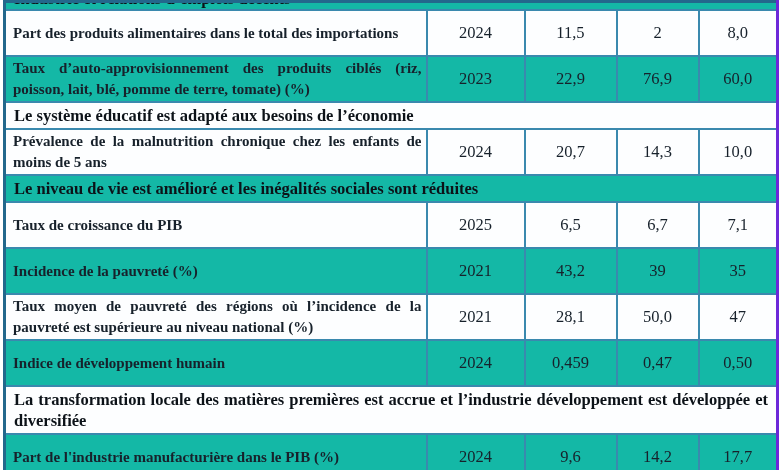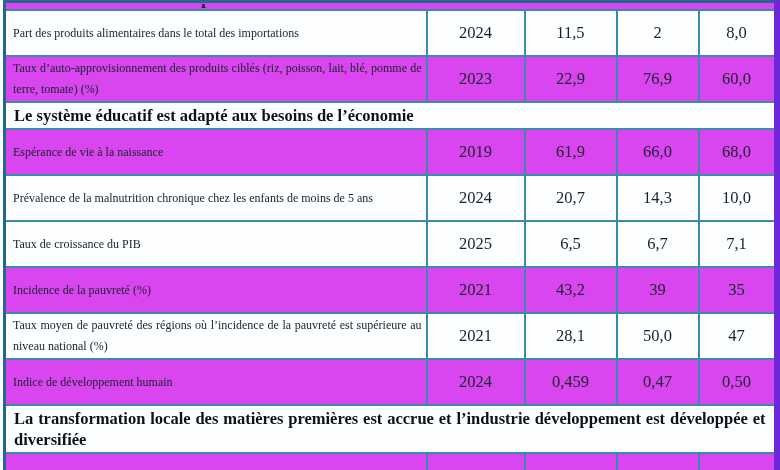--- a/index.html
+++ b/index.html
@@ -18,55 +18,55 @@
     margin-left: 3px;
     color: #17212b;
   }
   table.tbl td {
     border: 2px solid #3a89ae;
     overflow: hidden;
     box-sizing: border-box;
   }
   table.tbl { border: 3px solid #23688c; }
   table.tbl tr > td:first-child { border-left: 3px solid #23688c; }
-  table.tbl tr > td:last-child  { border-right: 8px solid #6d28d9; }
+  table.tbl tr > td:last-child  { border-right: 3px solid #6d28d9; }
 
-  .row-blue  { background: #d946ef; }
+  .row-blue  { background: #14b8a6; }
   .row-white { background: #fdfeff; }
 
   
   .rh8  td { height: 8px; }
   .rh22 td { height: 22px; }
   .rh24 td { height: 24px; }
   .rh27 td { height: 27px; }
   .rh45 td { height: 45px; }
   .rh46 td { height: 46px; }
 
   td.ind {
-    font-size: 12px;
+    font-size: 15px;
     line-height: 21px;
     padding: 1px 4px 1px 7px;
     text-align: justify;
     vertical-align: middle;
+    font-weight: bold;
   }
   td.num {
     font-size: 16.5px;
     text-align: center;
     vertical-align: middle;
     padding: 12px 2px;
   }
   td.sec {
     font-size: 16.5px;
     font-weight: bold;
     color: #0c1218;
     line-height: 21px;
     padding: 2px 8px;
     vertical-align: middle;
     text-align: justify;
-    border-radius: 11px;
   }
   td.cut {
     height: 8px;
     padding: 0 8px;
     overflow: hidden;
   }
   .cutwrap {
     margin-top: -14px;
     line-height: 20px;
     white-space: nowrap;
@@ -110,36 +110,32 @@
         <td class="num">76,9</td>
         <td class="num">60,0</td>
       </tr>
 
       <tr class="row-white rh27">
         <td class="sec" colspan="5">Le système éducatif est adapté aux besoins de l’économie</td>
       </tr>
 
 
 
-      <tr class="row-blue rh22">
-        <td class="ind">Espérance de vie à la naissance</td>
-        <td class="num">2019</td>
-        <td class="num">61,9</td>
-        <td class="num">66,0</td>
-        <td class="num">68,0</td>
-      </tr>
 
       <tr class="row-white rh46">
         <td class="ind">Prévalence de la malnutrition chronique chez les enfants de moins de 5 ans</td>
         <td class="num">2024</td>
         <td class="num">20,7</td>
         <td class="num">14,3</td>
         <td class="num">10,0</td>
       </tr>
 
+      <tr class="row-blue rh27">
+        <td class="sec" colspan="5">Le niveau de vie est amélioré et les inégalités sociales sont réduites</td>
+      </tr>
 
       <tr class="row-white rh22">
         <td class="ind">Taux de croissance du PIB</td>
         <td class="num">2025</td>
         <td class="num">6,5</td>
         <td class="num">6,7</td>
         <td class="num">7,1</td>
       </tr>
 
       <tr class="row-blue rh24">

